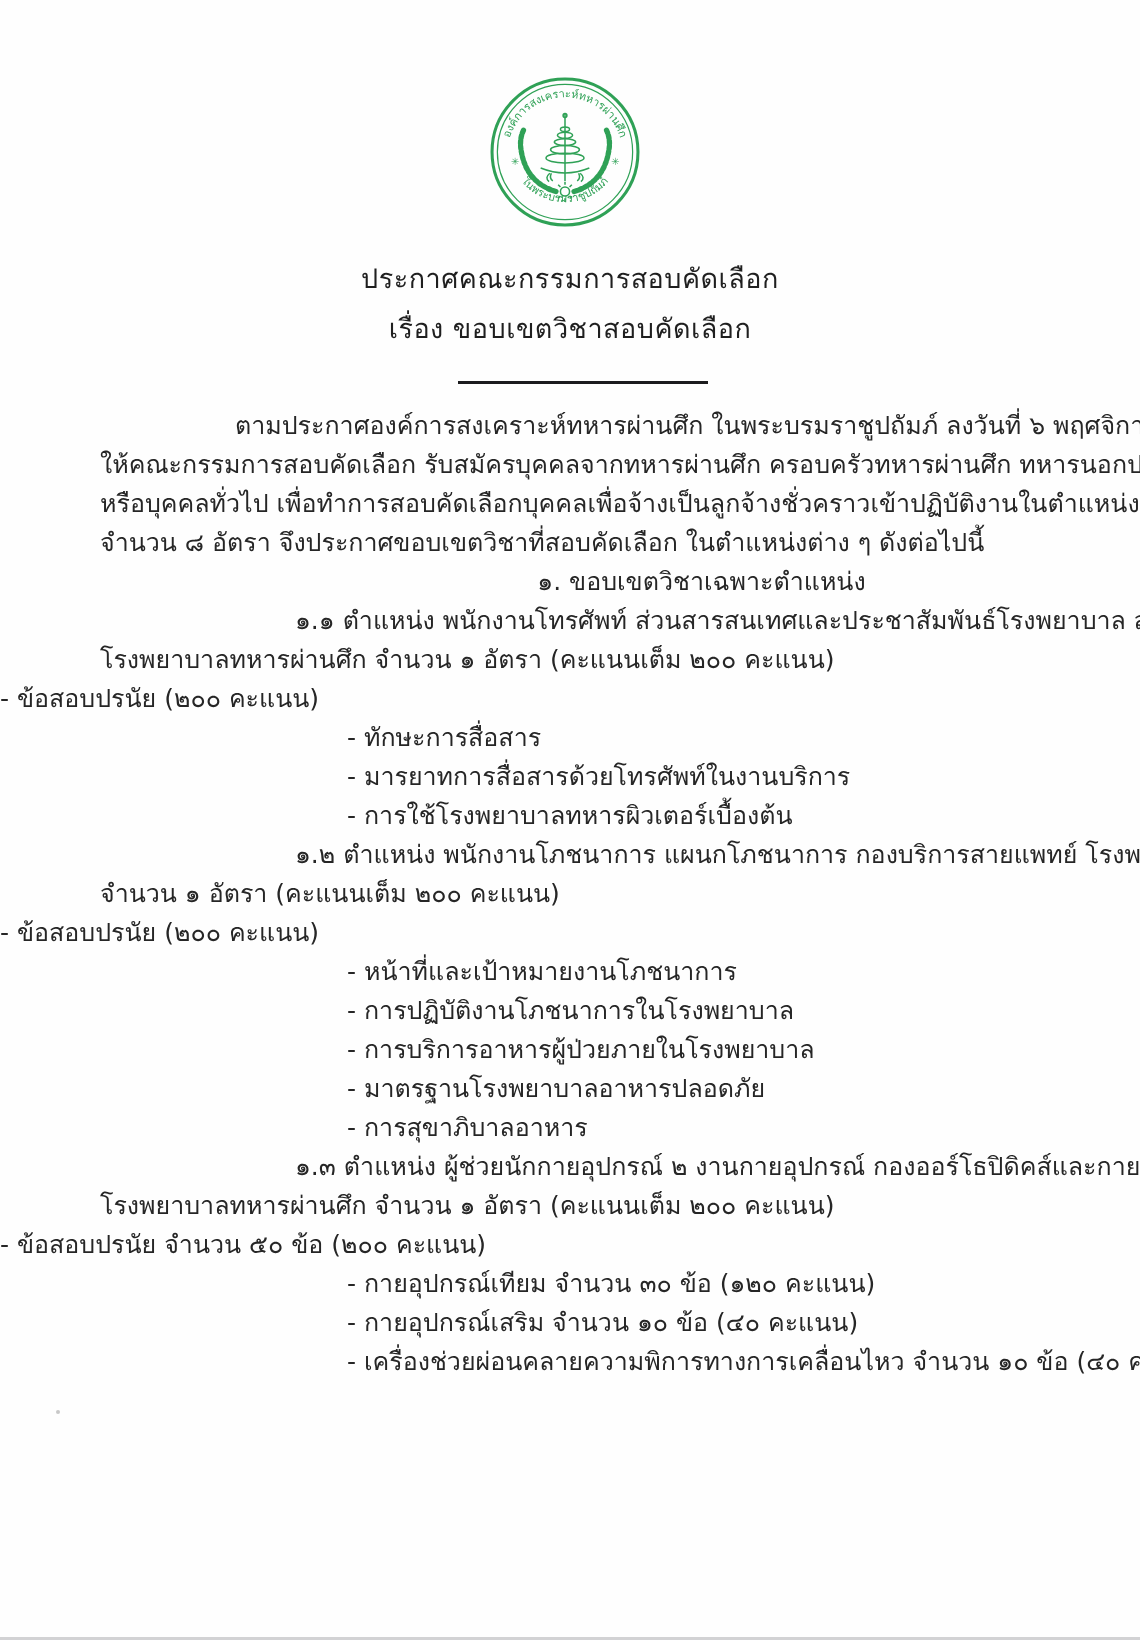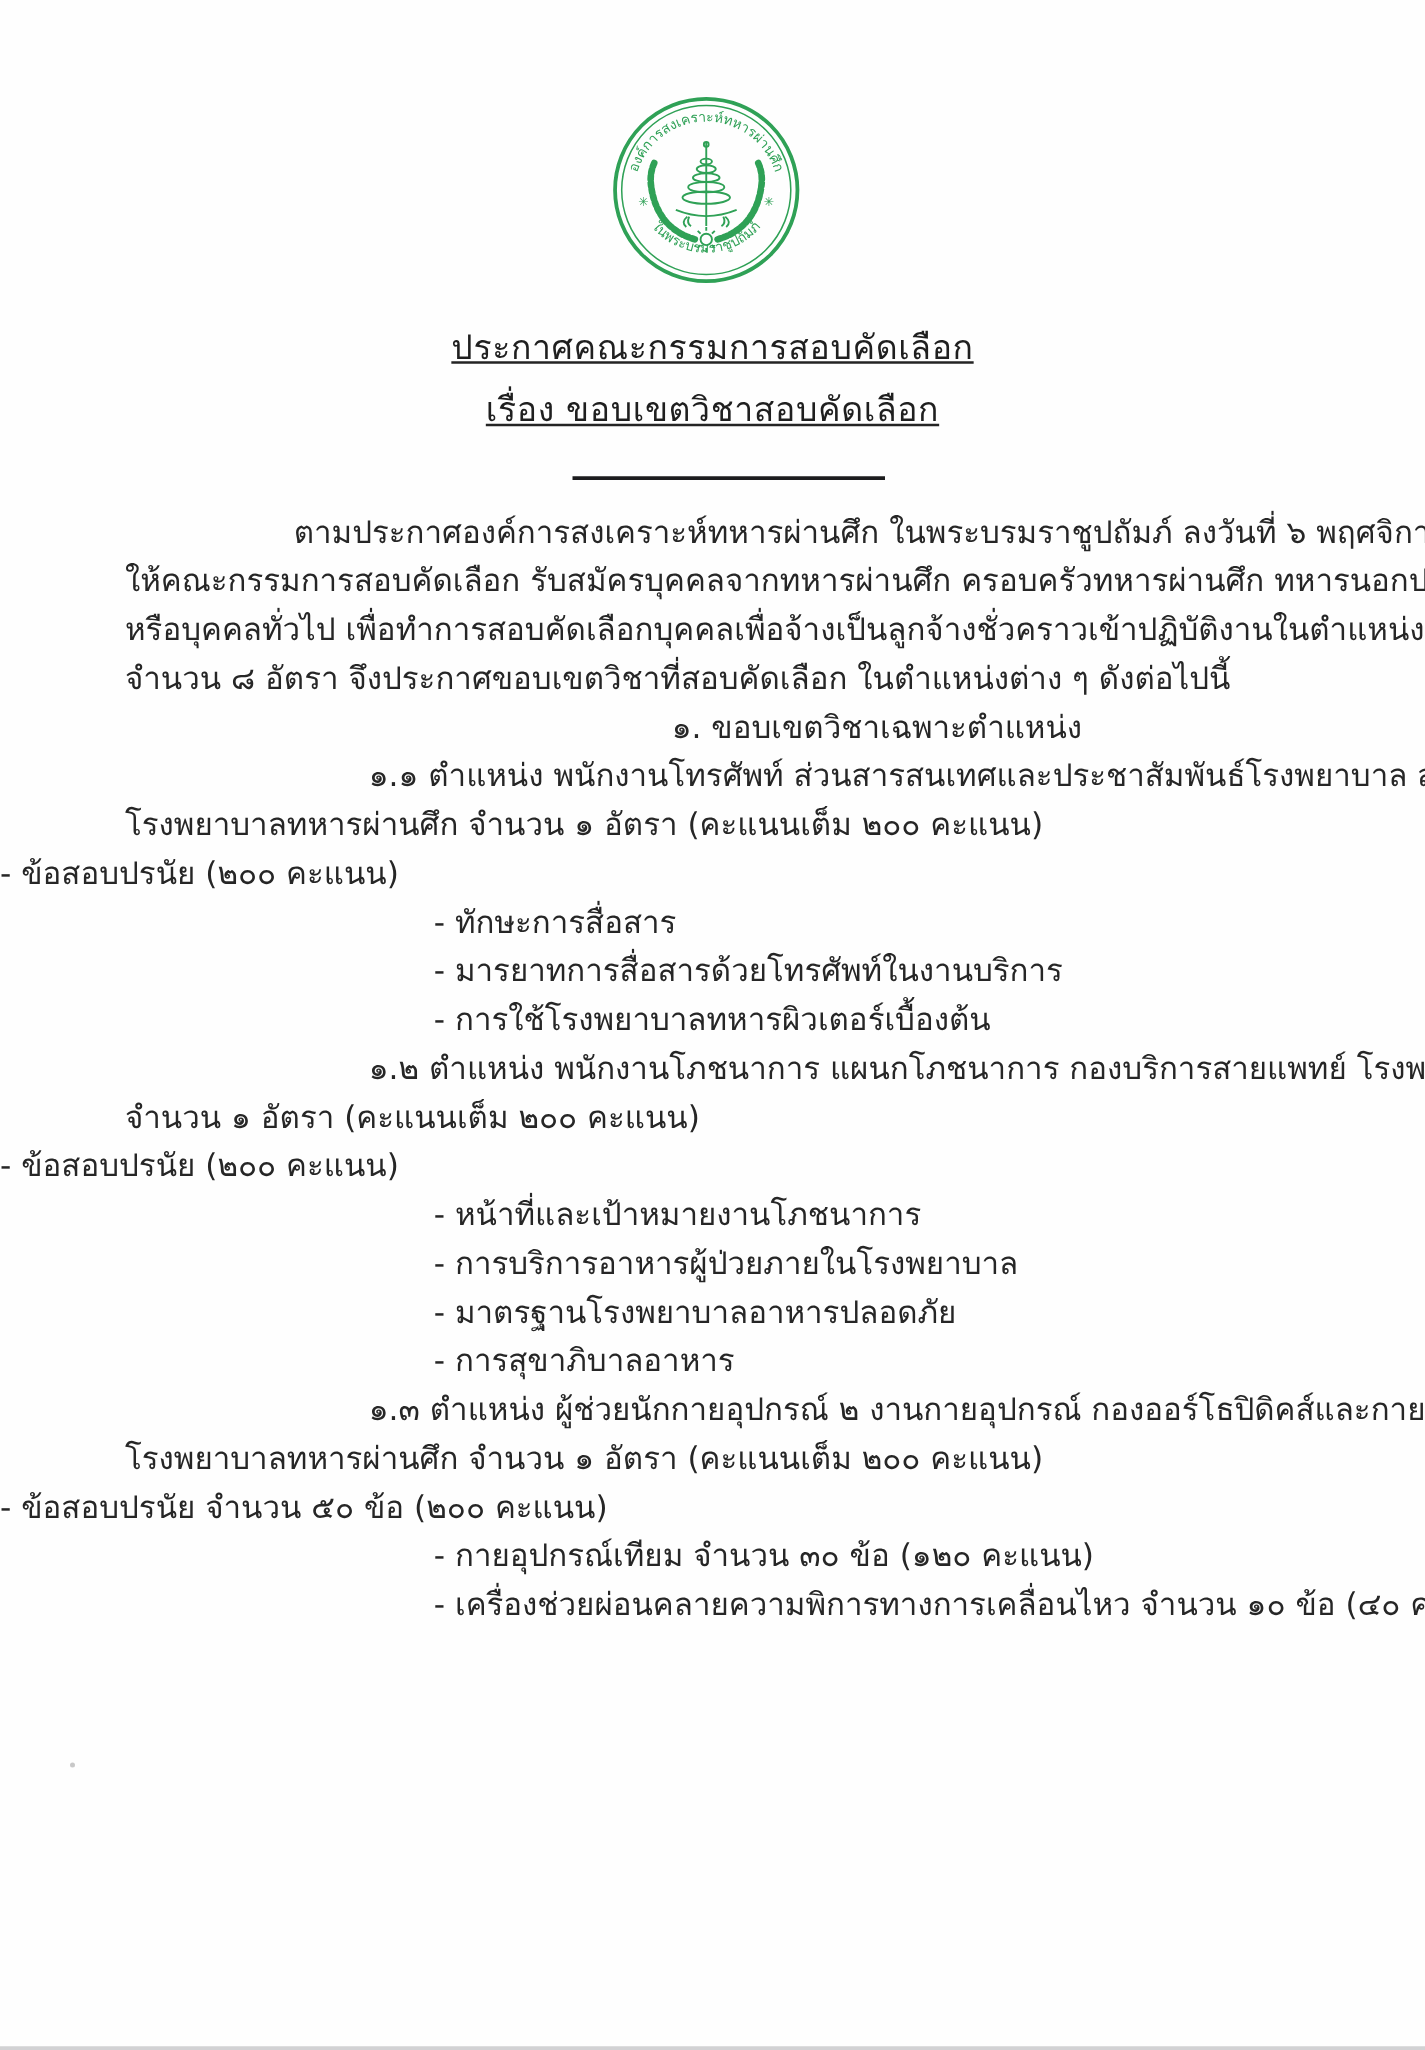--- a/index.html
+++ b/index.html
@@ -16,21 +16,20 @@
     position:absolute;left:0;right:0;bottom:0;height:3px;
     background:#d2d2d4;
   }
   .seal{
     position:absolute;
     left:489px;top:76px;width:152px;height:152px;
   }
   .titles{
     position:absolute;left:0;top:254px;width:1140px;
     text-align:center;
-    text-decoration:underline;
   }
   .title-line{
     font-size:27px;line-height:50px;height:50px;
     color:#1f1f1f;
     letter-spacing:.5px;
   }
   .divider{
     position:absolute;left:458px;top:381px;
     width:250px;height:3px;background:#1c1c1e;
   }
@@ -120,25 +119,27 @@
       <div class="bline ind-3">๑.๑ ตำแหน่ง พนักงานโทรศัพท์ ส่วนสารสนเทศและประชาสัมพันธ์โรงพยาบาล สำนักผู้อำนวยการ</div>
       <div class="bline ind-0">โรงพยาบาลทหารผ่านศึก จำนวน ๑ อัตรา (คะแนนเต็ม ๒๐๐ คะแนน)</div>
       <div class="bline ind-4">- ข้อสอบปรนัย (๒๐๐ คะแนน)</div>
       <div class="bline ind-5">- ทักษะการสื่อสาร</div>
       <div class="bline ind-5">- มารยาทการสื่อสารด้วยโทรศัพท์ในงานบริการ</div>
       <div class="bline ind-5">- การใช้โรงพยาบาลทหารผิวเตอร์เบื้องต้น</div>
       <div class="bline ind-3">๑.๒ ตำแหน่ง พนักงานโภชนาการ แผนกโภชนาการ กองบริการสายแพทย์ โรงพยาบาลทหารผ่านศึก</div>
       <div class="bline ind-0">จำนวน ๑ อัตรา (คะแนนเต็ม ๒๐๐ คะแนน)</div>
       <div class="bline ind-4">- ข้อสอบปรนัย (๒๐๐ คะแนน)</div>
       <div class="bline ind-5">- หน้าที่และเป้าหมายงานโภชนาการ</div>
+      <div class="bline ind-5">- การปฏิบัติงานโภชนาการในโรงพยาบาล</div>
       <div class="bline ind-5">- การบริการอาหารผู้ป่วยภายในโรงพยาบาล</div>
       <div class="bline ind-5">- มาตรฐานโรงพยาบาลอาหารปลอดภัย</div>
       <div class="bline ind-5">- การสุขาภิบาลอาหาร</div>
       <div class="bline ind-3">๑.๓ ตำแหน่ง ผู้ช่วยนักกายอุปกรณ์ ๒ งานกายอุปกรณ์ กองออร์โธปิดิคส์และกายอุปกรณ์</div>
       <div class="bline ind-0">โรงพยาบาลทหารผ่านศึก จำนวน ๑ อัตรา (คะแนนเต็ม ๒๐๐ คะแนน)</div>
       <div class="bline ind-4">- ข้อสอบปรนัย จำนวน ๕๐ ข้อ (๒๐๐ คะแนน)</div>
       <div class="bline ind-5">- กายอุปกรณ์เทียม จำนวน ๓๐ ข้อ (๑๒๐ คะแนน)</div>
+      <div class="bline ind-5">- กายอุปกรณ์เสริม จำนวน ๑๐ ข้อ (๔๐ คะแนน)</div>
       <div class="bline ind-5">- เครื่องช่วยผ่อนคลายความพิการทางการเคลื่อนไหว จำนวน ๑๐ ข้อ (๔๐ คะแนน)</div>
     </div>
 
   <div class="speck" style="left:56px;top:1410px;"></div>
   <div class="scan-edge"></div>
 </div>
 
 </body></html>

